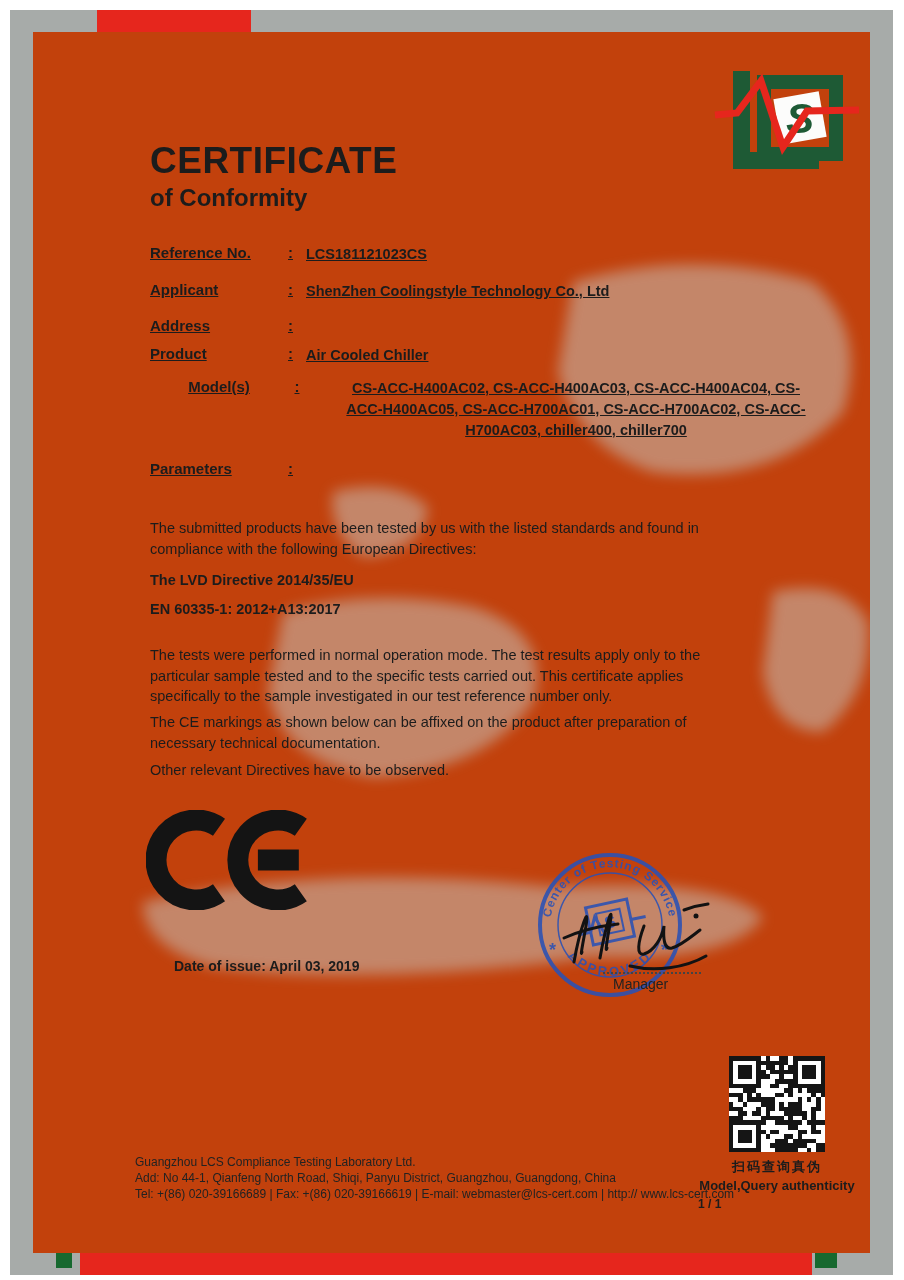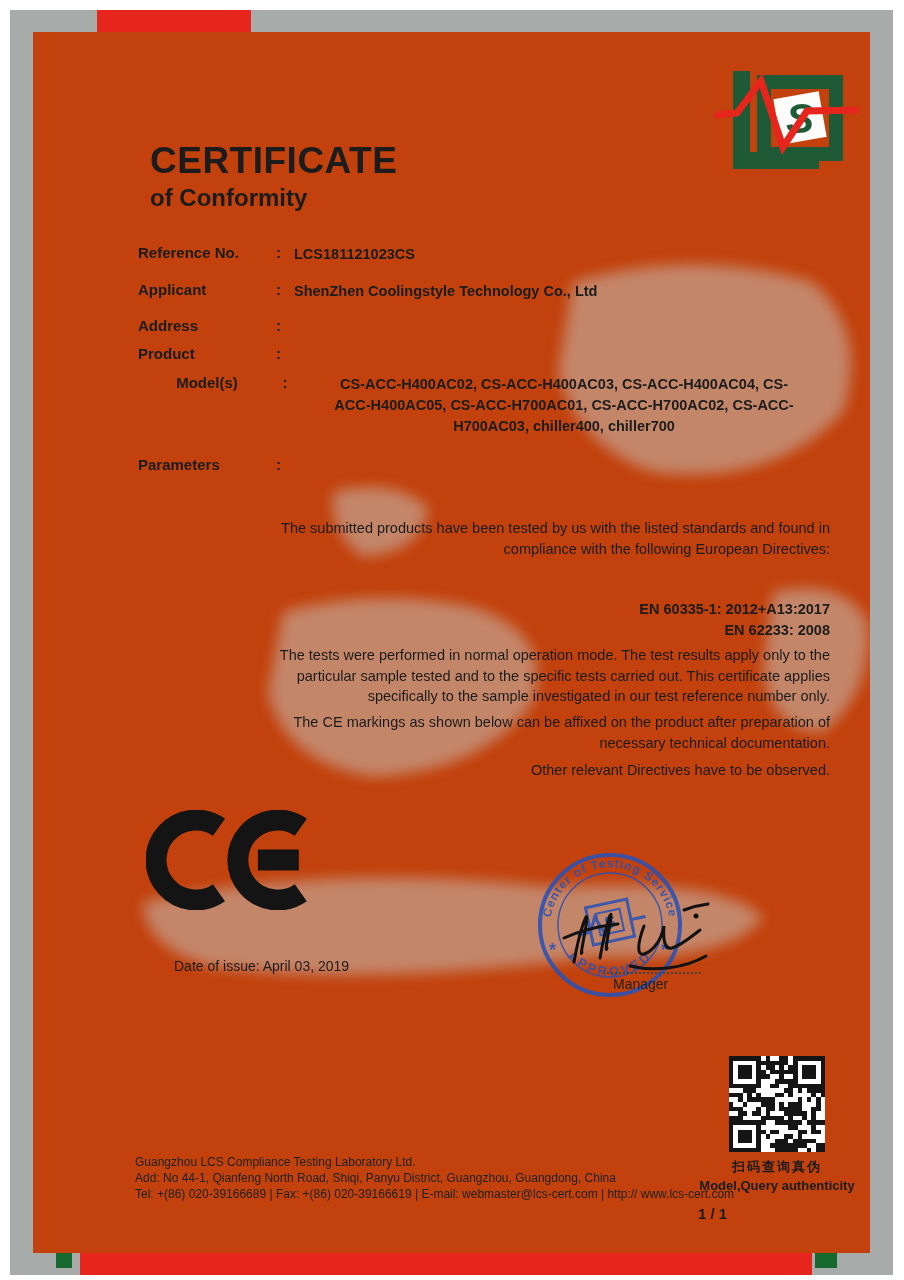--- a/index.html
+++ b/index.html
@@ -26,52 +26,52 @@
   }
   .wm{position:absolute;left:0;top:0;z-index:0;pointer-events:none;}
   .layer{position:absolute;z-index:1;}
   
   .logo{left:680px;top:33px;}
   
   .title{left:117px;top:110px;}
   .title .t1{font-size:37px;font-weight:bold;letter-spacing:.5px;line-height:1.05;}
   .title .t2{font-size:24px;font-weight:bold;margin-top:3px;}
   
-  .fields{left:105px;top:212px;width:620px;}
+  .fields{left:117px;top:212px;width:620px;text-decoration:underline;}
   .frow{display:grid;grid-template-columns:138px 18px 1fr;align-items:start;}
   .flabel{font-weight:bold;font-size:15px;}
   .fcolon{font-weight:bold;font-size:15px;}
   .fvalue{font-weight:bold;font-size:14.5px;line-height:21px;white-space:pre-line;width:540px;}
   .mb16{margin-bottom:16px;} .mb15{margin-bottom:15px;} .mb10{margin-bottom:11px;}
   .mb12{margin-bottom:12px;} .mb19{margin-bottom:19px;text-align:center;}
   
-  .para{position:absolute;left:117px;font-size:14.5px;line-height:20.5px;white-space:pre-line;width:680px;text-align:right;}
+  .para{position:absolute;left:117px;font-size:14.5px;line-height:20.5px;white-space:pre-line;width:680px;}
   .bold{font-weight:bold;}
   .p-intro{top:486px;}
   .p-lvd{top:538px;}
   .p-std{top:567px;}
   .p-tests{top:613px;}
   .p-cem{top:680px;}
   .p-other{top:728px;}
   
   .ce{left:113px;top:778px;}
   
-  .date{left:117px;top:926px;font-size:14px;font-weight:normal;padding-left:24px;}
+  .date{left:117px;top:926px;font-size:14px;font-weight:bold;padding-left:24px;}
   
   .stamp{left:502px;top:818px;opacity:.88;}
   .sig{left:527px;top:856px;}
   .sigline{left:570px;top:926px;width:98px;border-bottom:2px dotted #444;height:14px;}
   .manager{left:580px;top:944px;font-size:14px;color:#222;}
   
   .qrblock{left:659px;top:1024px;width:170px;text-align:center;}
   .qr{display:grid;grid-template-columns:repeat(21,4.6px);grid-auto-rows:4.6px;margin:0 auto;width:max-content;background:#fff;}
   .qm{background:#151515;}
   .qzh{font-size:13px;font-weight:bold;margin-top:6px;letter-spacing:2px;}
   .qen{font-size:13px;font-weight:bold;margin-top:2px;}
-  .pageind{font-size:15px;font-weight:bold;text-align:left;padding-left:6px;margin-top:12px;}
+  .pageind{font-size:12px;font-weight:bold;text-align:left;padding-left:6px;margin-top:4px;}
   
   .footer{left:102px;top:1122px;font-size:12px;line-height:16px;color:#222;white-space:nowrap;}
 </style>
 </head>
 <body>
 
 <div class="frame fr-top"></div>
 <div class="frame fr-left"></div>
 <div class="frame fr-right"></div>
 <div class="accent red red-top"></div>
@@ -131,37 +131,39 @@
       <span class="fcolon">:</span>
       <span class="fvalue">ShenZhen Coolingstyle Technology Co., Ltd</span>
     </div>
     <div class="frow mb10">
       <span class="flabel">Address</span>
       <span class="fcolon">:</span>
     </div>
     <div class="frow mb12">
       <span class="flabel">Product</span>
       <span class="fcolon">:</span>
+      <span class="fvalue">Air Cooled Chiller</span>
     </div>
     <div class="frow mb19">
       <span class="flabel">Model(s)</span>
       <span class="fcolon">:</span>
       <span class="fvalue">CS-ACC-H400AC02, CS-ACC-H400AC03, CS-ACC-H400AC04, CS-
 ACC-H400AC05, CS-ACC-H700AC01, CS-ACC-H700AC02, CS-ACC-
 H700AC03, chiller400, chiller700</span>
     </div>
     <div class="frow">
       <span class="flabel">Parameters</span>
       <span class="fcolon">:</span>
     </div>
   </div>
 
   <div class="para p-intro layer">The submitted products have been tested by us with the listed standards and found in
 compliance with the following European Directives:</div>
-  <div class="para p-std bold layer"><span></span><span style="display:block">EN 60335-1: 2012+A13:2017</span><span style="display:block">EN 62233: 2008</span></div>
+  <div class="para p-lvd bold layer">The LVD Directive 2014/35/EU</div>
+  <div class="para p-std bold layer"><span></span><span style="display:block">EN 60335-1: 2012+A13:2017</span></div>
   <div class="para p-tests layer">The tests were performed in normal operation mode. The test results apply only to the
 particular sample tested and to the specific tests carried out. This certificate applies
 specifically to the sample investigated in our test reference number only.</div>
   <div class="para p-cem layer">The CE markings as shown below can be affixed on the product after preparation of
 necessary technical documentation.</div>
   <div class="para p-other layer">Other relevant Directives have to be observed.</div>
 
   <svg class="layer ce" width="182" height="100" viewBox="0 0 200 110">
     <g fill="none" stroke="#141414" stroke-width="23">
       <path d="M80.2,19 A44,44 0 1 0 80.2,91"></path>

